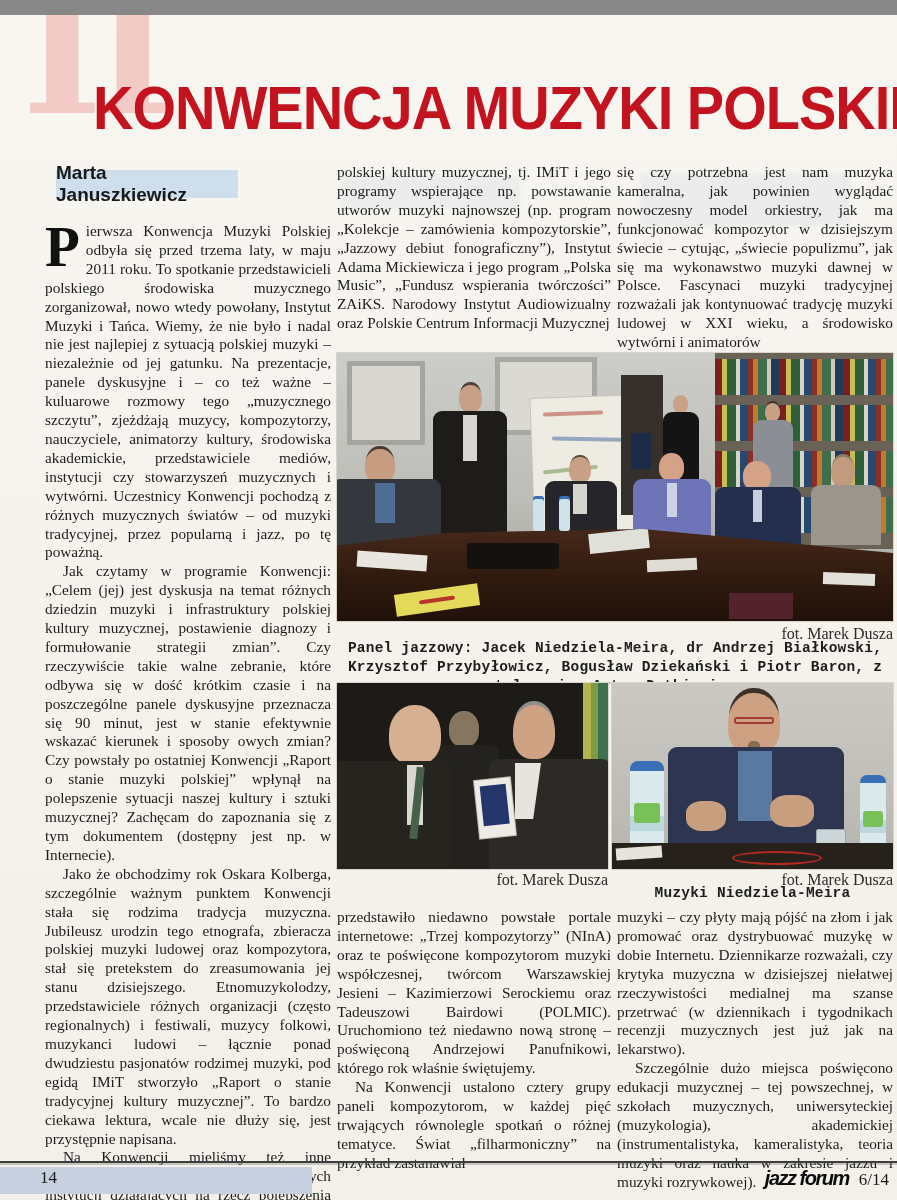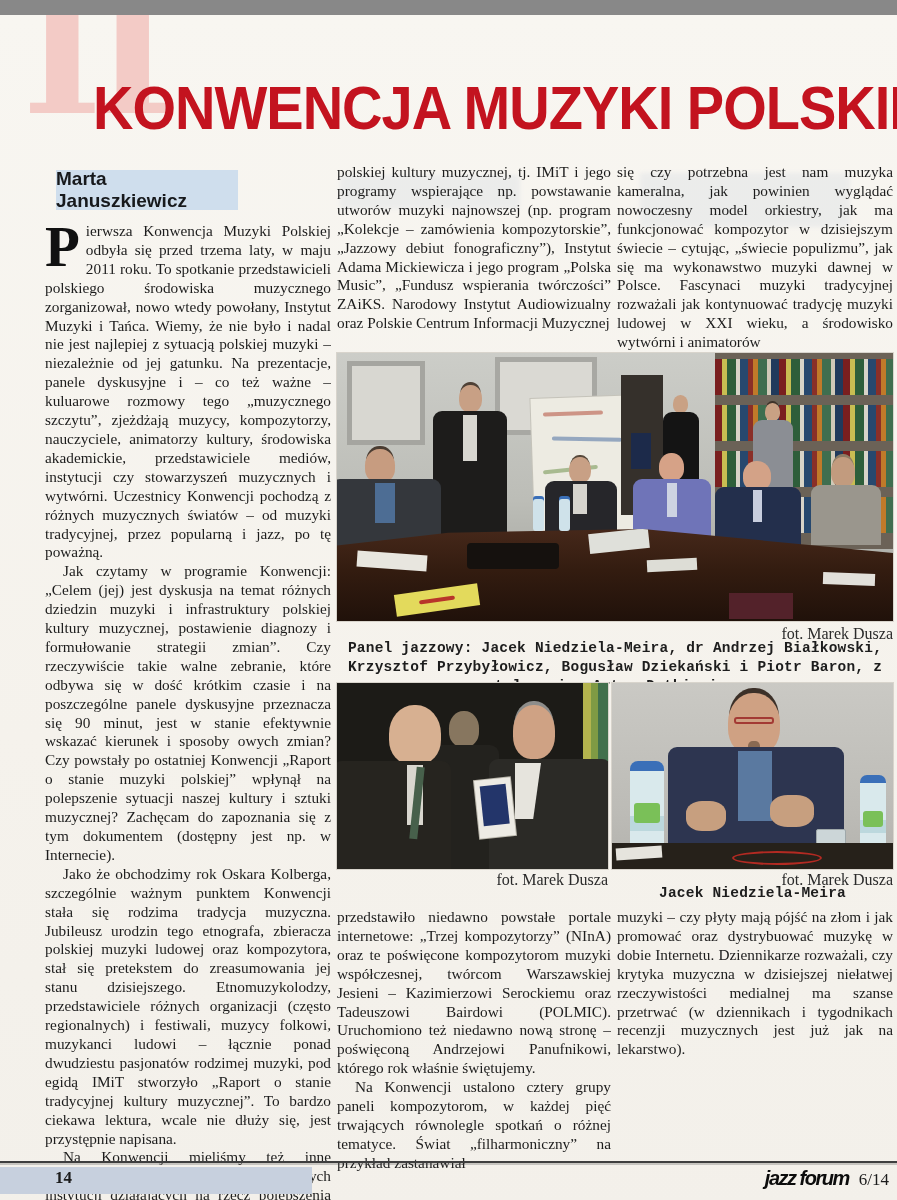--- a/index.html
+++ b/index.html
@@ -18,21 +18,21 @@
     color:#f3cbc6; user-select:none;
   }
   .title{
     position:absolute; left:93px; top:60px; width:800px;
     font-family:"Liberation Sans", sans-serif; font-weight:bold;
     font-size:56px; letter-spacing:-1px; transform:scaleY(1.08);
     color:#c3131f; white-space:nowrap;
   }
   .bleed{position:absolute; background:#b9c6d8; opacity:.18; filter:blur(2px); border-radius:2px;}
   .author-box{
-    position:absolute; left:56px; top:155px; width:182px; height:40px;
+    position:absolute; left:56px; top:155px; width:182px; height:28px;
     background:#cfdeed; display:flex; align-items:center; justify-content:center;
   }
   .author-box span{
     font-family:"Liberation Sans", sans-serif; font-weight:bold; font-size:19px; color:#17191c;
   }
   
   .col{
     position:absolute; text-align:justify;
     font-size:15.3px; line-height:18.9px;
   }
@@ -70,21 +70,21 @@
   .torso{position:absolute; border-radius:9px 9px 0 0;}
   .shelfrow{position:absolute; left:0; right:0; height:36px;
     background:repeating-linear-gradient(90deg,
       #7a1f1f 0 7px,#c9bd52 7px 12px,#2e5e3a 12px 21px,#d8d4c8 21px 25px,
       #27486e 25px 33px,#8a2f28 33px 38px,#c07a2a 38px 43px,#3f6e4f 43px 52px,
       #d0c9b8 52px 56px,#203a5c 56px 64px);}
   
   .footer-rule{position:absolute; left:0; right:0; top:1146px; height:0;
     border-top:2px solid #3e3e3e; box-shadow:0 2px 0 rgba(62,62,62,.25);}
   .footer-band{position:absolute; left:0; top:1152px; width:312px; height:27px; background:#c7d0de;}
-  .page-number{position:absolute; left:55px; top:1153px; font-size:17px; color:#1c1c1c;font-weight:bold;}
+  .page-number{position:absolute; left:40px; top:1153px; font-size:17px; color:#1c1c1c;}
   .magazine-brand{position:absolute; right:8px; top:1152px; display:flex; align-items:baseline; gap:10px;}
   .brand-logo{font-family:"Liberation Sans", sans-serif; font-weight:bold; font-style:italic;
     font-size:20px; letter-spacing:-1.5px; color:#0c0c0c; transform:scaleY(1.05);}
   .brand-issue{font-size:17px; color:#1c1c1c;}
 </style>
 </head>
 <body>
 
 <div class="page">
 
@@ -210,29 +210,30 @@
     <div class="abs" style="left:248px;top:92px;width:26px;height:78px;background:linear-gradient(180deg,#3a6fb8 0 8px,#d9e9ec 8px 45px,#bcd8dd 45px 58px,#d9e9ec 58px 100%);border-radius:7px 7px 3px 3px;">
       <div class="abs" style="left:3px;top:36px;width:20px;height:16px;background:#7ac058;border-radius:3px;"></div>
     </div>
     <div class="abs" style="left:204px;top:146px;width:28px;height:32px;background:#ccd6d8;border:1px solid #9fa8aa;border-radius:2px;"></div>
     <div class="abs" style="left:0;top:160px;width:281px;height:26px;background:#26211a;">
       <div class="abs" style="left:4px;top:4px;width:46px;height:12px;background:#e6e4dd;transform:rotate(-4deg);"></div>
       <div class="abs" style="left:120px;top:8px;width:90px;height:14px;border:2px solid #b32a22;border-radius:50%;background:transparent;box-sizing:border-box;"></div>
     </div>
   </div>
   <div class="credit" style="left:612px;top:856px;width:281px;">fot. Marek Dusza</div>
-  <div class="caption" style="left:612px;top:869px;width:281px;">Jacek Niedziela-Meira</div>
+  <div class="caption" style="left:612px;top:869px;width:281px;">Muzyki Niedziela-Meira</div>
 
   <div id="col2-bottom" class="col">
     <p class="first">przedstawiło niedawno powstałe portale internetowe: „Trzej kompozytorzy” (NInA) oraz te poświęcone kompozytorom muzyki współczesnej, twórcom Warszawskiej Jesieni – Kazimierzowi Serockiemu oraz Tadeuszowi Bairdowi (POLMIC). Uruchomiono też niedawno nową stronę – poświęconą Andrzejowi Panufnikowi, którego rok właśnie świętujemy.</p>
     <p>Na Konwencji ustalono cztery grupy paneli kompozytorom, w każdej pięć trwających równolegle spotkań o różnej tematyce. Świat „filharmoniczny” na przykład zastanawiał</p>
   </div>
 
   <div id="col3-bottom" class="col">
     <p class="first">muzyki – czy płyty mają pójść na złom i jak promować oraz dystrybuować muzykę w dobie Internetu. Dziennikarze rozważali, czy krytyka muzyczna w dzisiejszej niełatwej rzeczywistości medialnej ma szanse przetrwać (w dziennikach i tygodnikach recenzji muzycznych jest już jak na lekarstwo).</p>
+    <p>Szczególnie dużo miejsca poświęcono edukacji muzycznej – tej powszechnej, w szkołach muzycznych, uniwersyteckiej (muzykologia), akademickiej (instrumentalistyka, kameralistyka, teoria muzyki oraz nauka w zakresie jazzu i muzyki rozrywkowej).</p>
   </div>
 
   <div class="footer-rule"></div>
   <div class="footer-band"></div>
   <div class="page-number">14</div>
   <div class="magazine-brand">
     <span class="brand-logo">jazz forum</span>
     <span class="brand-issue">6/14</span>
   </div>
 

